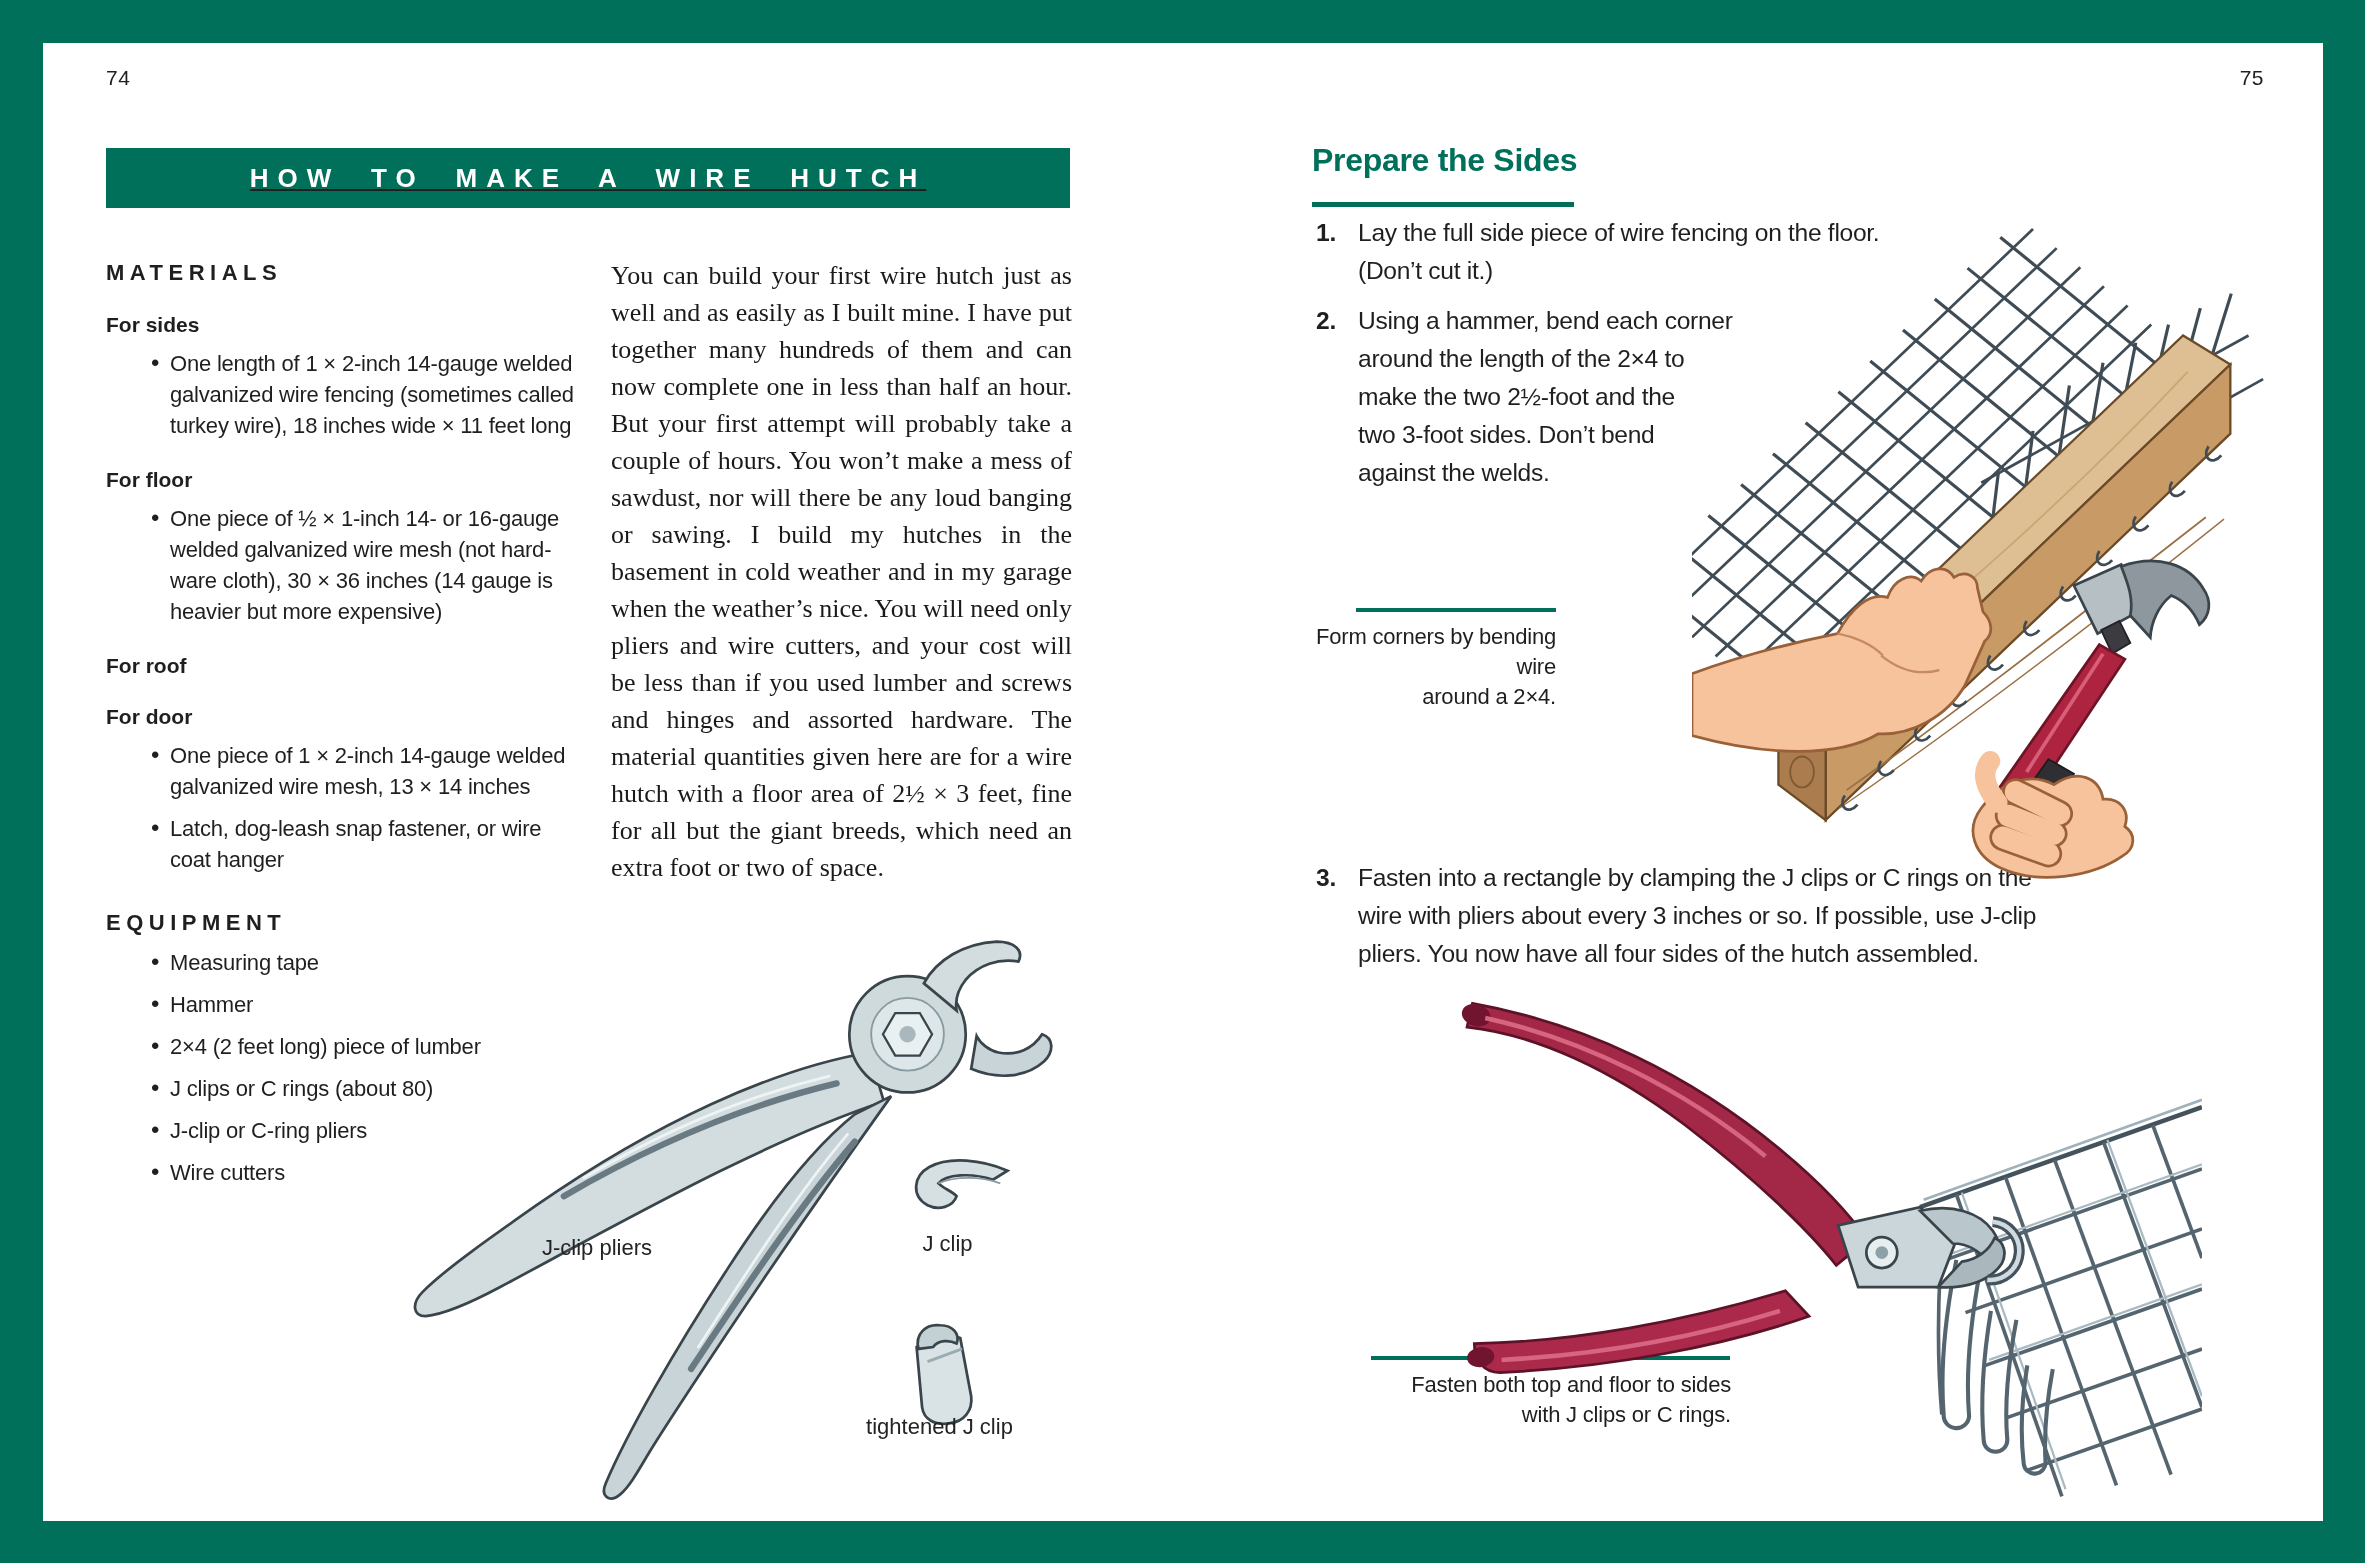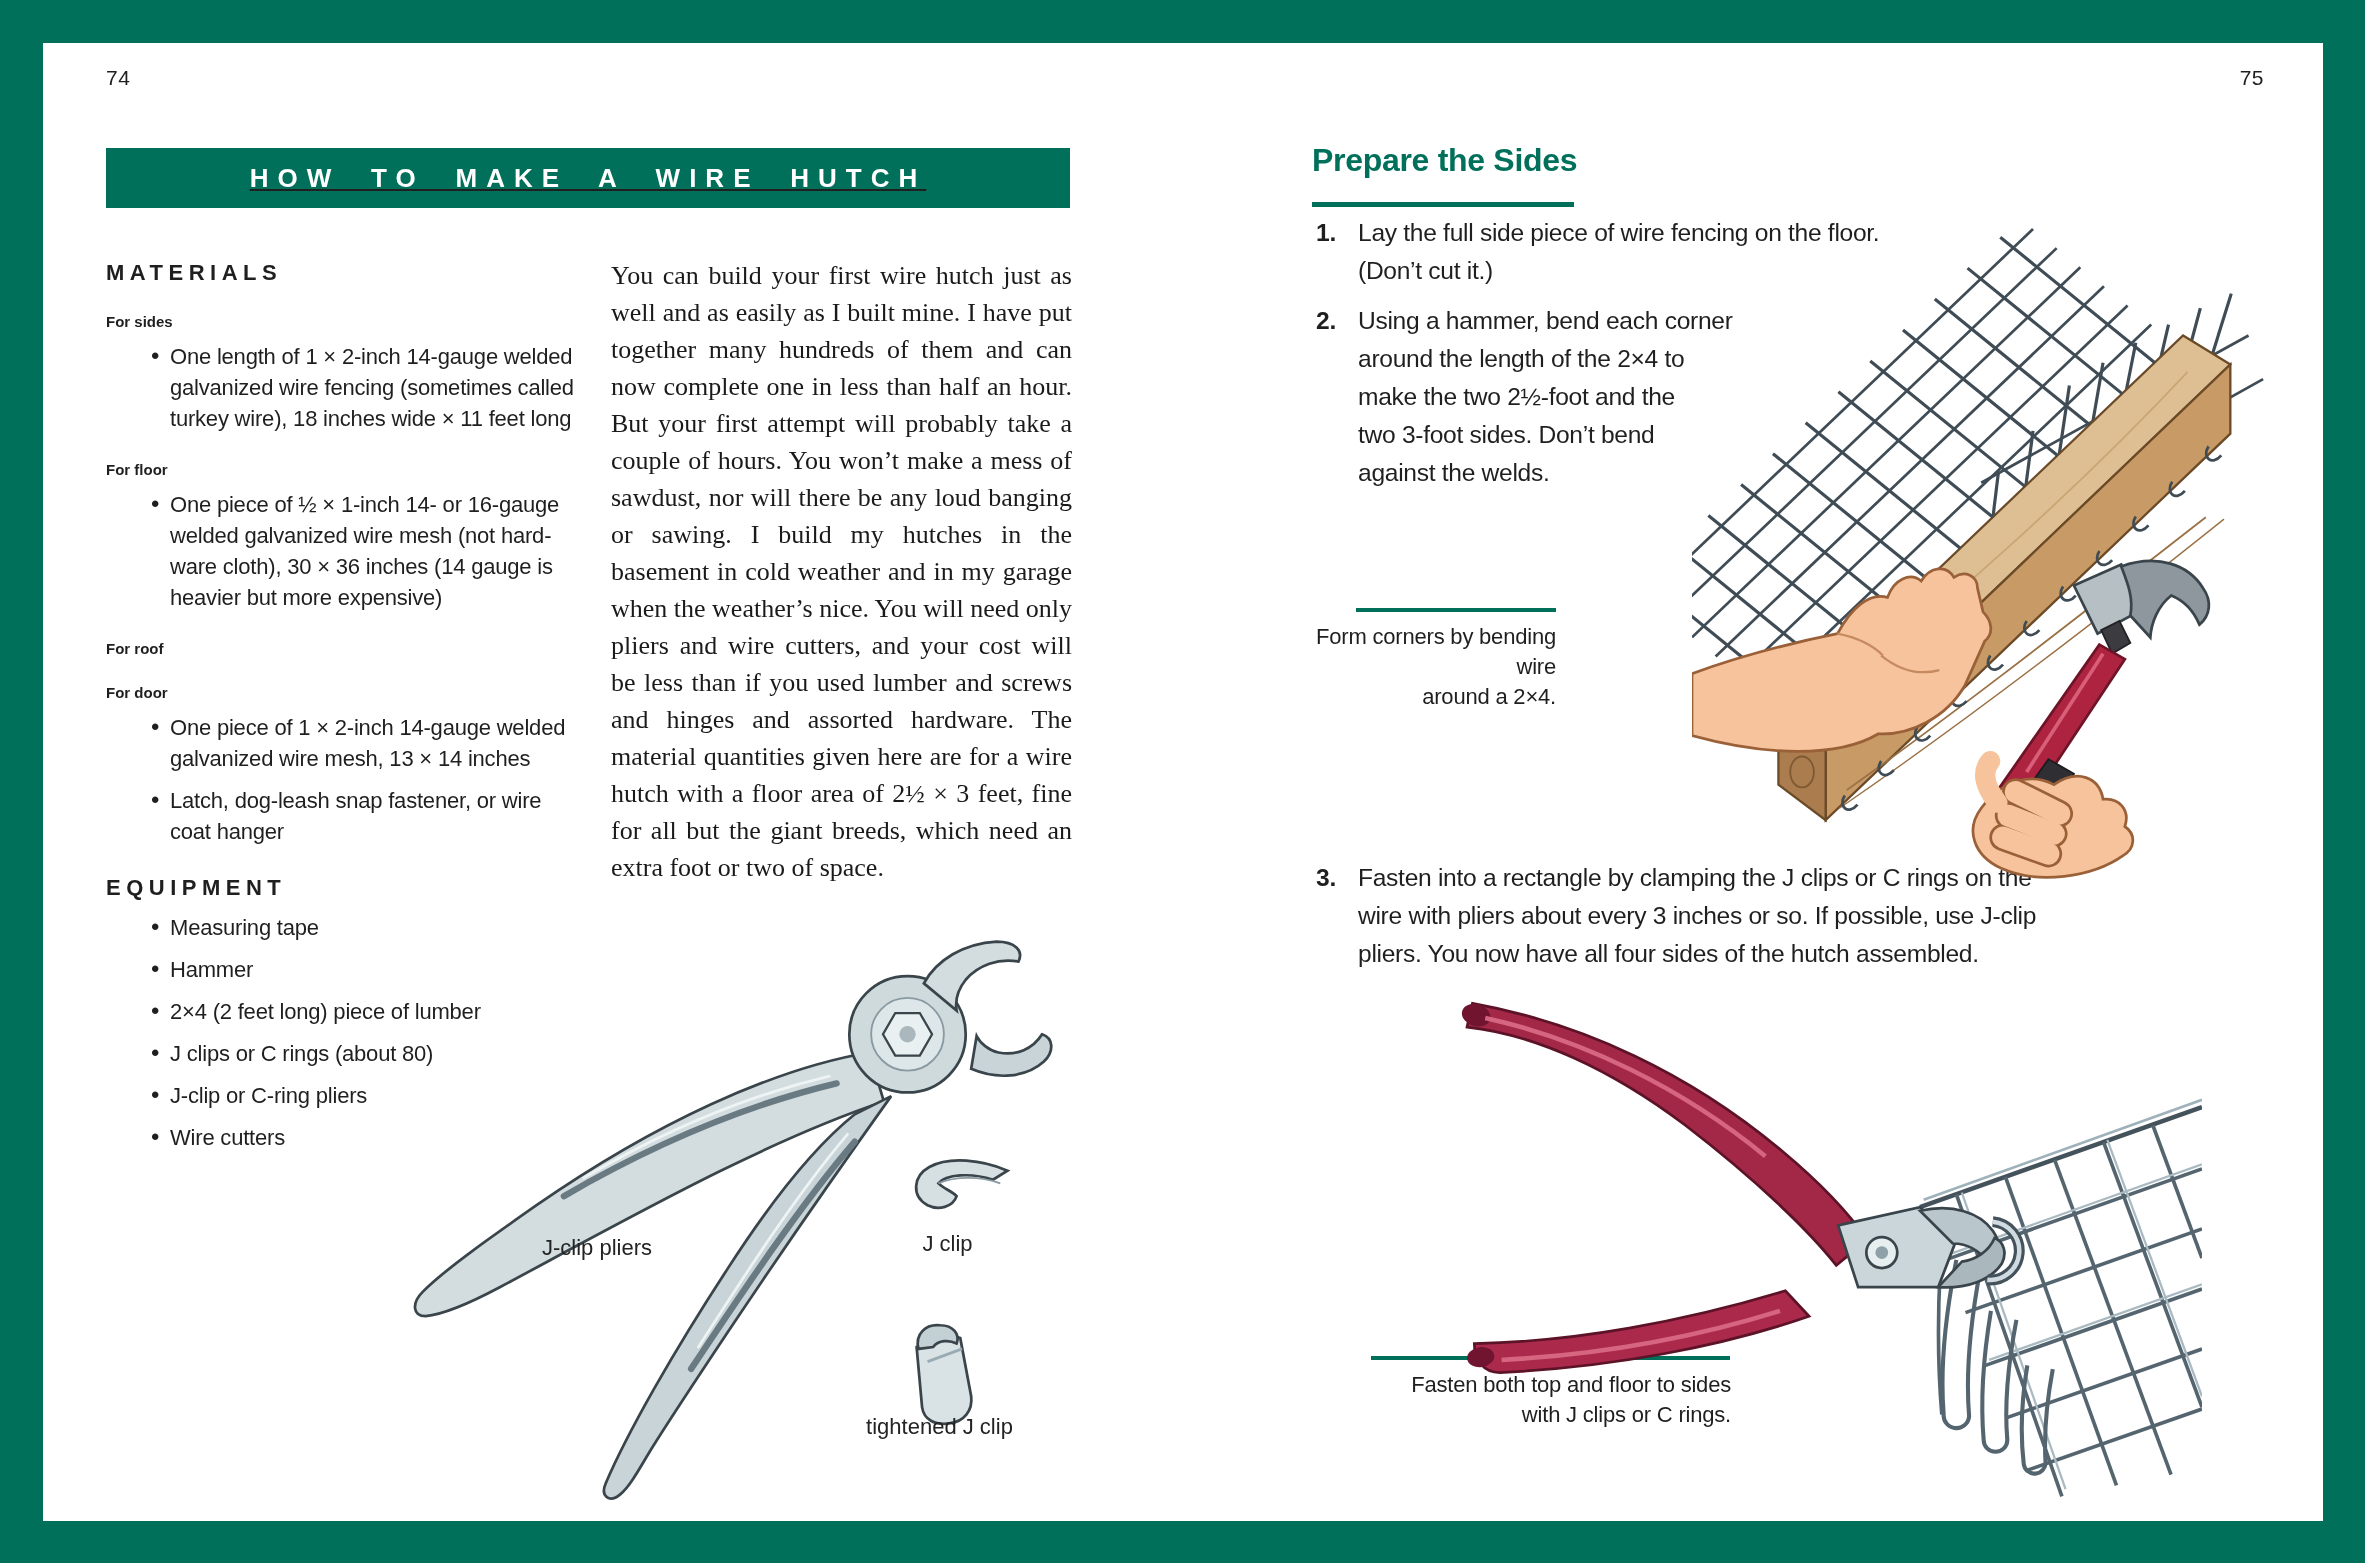--- a/index.html
+++ b/index.html
@@ -20,22 +20,22 @@
     background:var(--accent); display:flex; align-items:center; justify-content:center;text-decoration:underline;
   }
   .title-bar span {
     color:#ffffff; font-weight:bold; font-size:26px;
     letter-spacing:9px; word-spacing:14.6px;
   }
 
   
   .mat-col { left:106px; top:260px; width:469px; }
   .kicker { font-size:22px; font-weight:bold; letter-spacing:5.5px; }
-  .kicker.eq { margin-top:28px; }
-  .grp-label { margin-top:27px; font-size:15px; font-weight:bold; }
+  .kicker.eq { margin-top:35px; }
+  .grp-label { margin-top:27px; font-size:21px; font-weight:bold; }
   .b-item {
     position:relative; margin-top:11px; padding-left:64px;
     font-size:22px; line-height:31px; white-space:pre-line; letter-spacing:-0.2px;
   }
   .b-item::before { content:"•"; position:absolute; left:45px; top:-0.9px; font-size:24px; }
 
   .intro {
     left:611px; top:257px; width:461px;
     font-family:"Liberation Serif", serif; font-size:26px; line-height:37px;
     text-align:justify; color:#1a1a1a;

